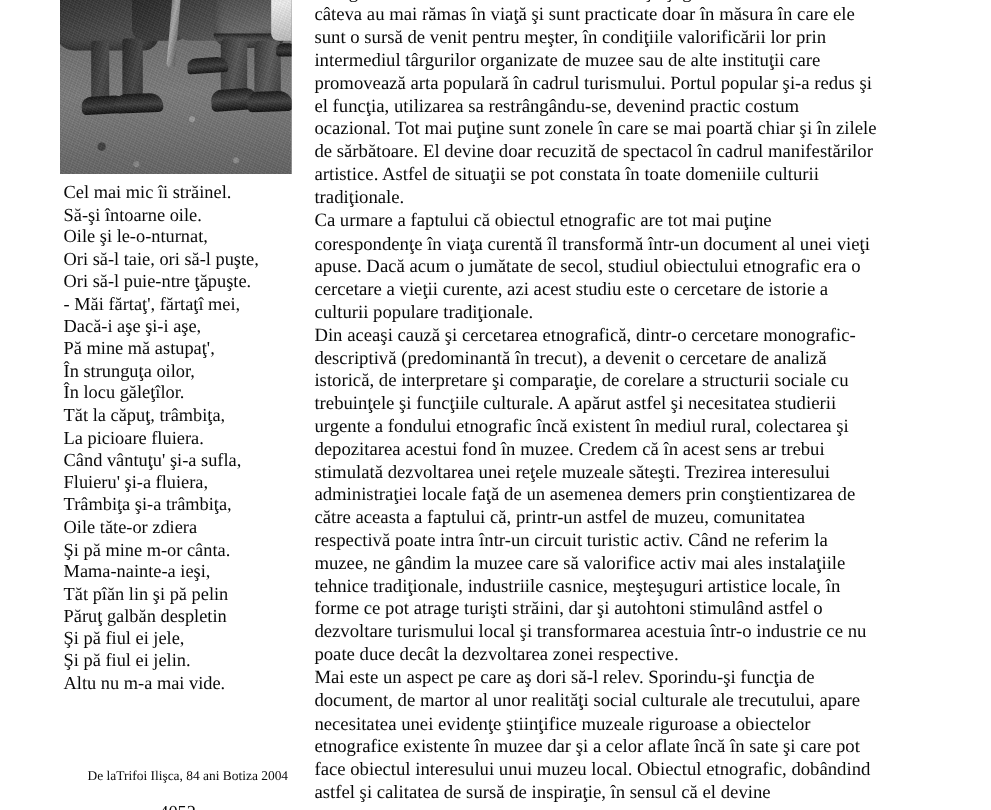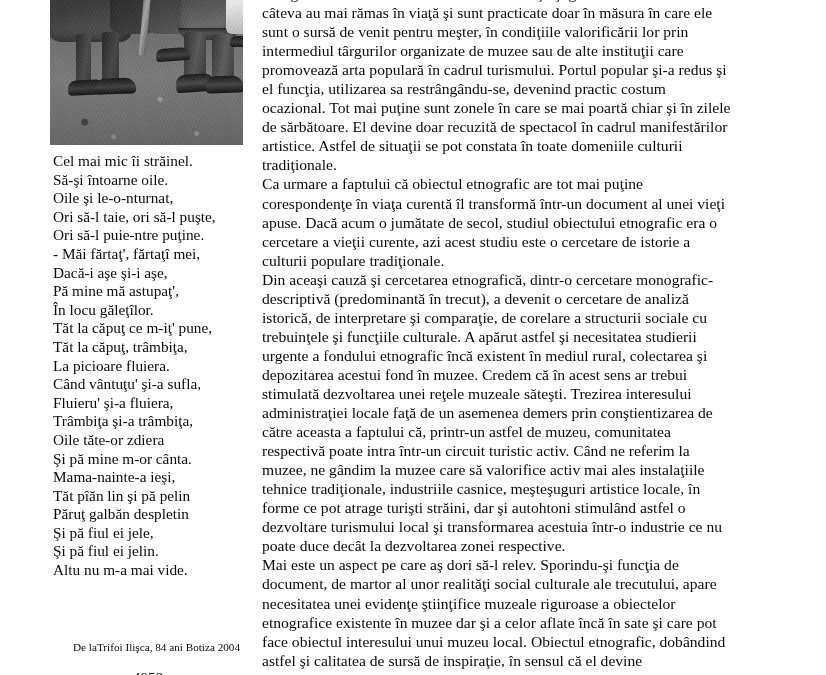--- a/index.html
+++ b/index.html
@@ -236,26 +236,26 @@
       <div class="ph boot-r1"></div>
       <div class="ph boot-r2"></div>
       <div class="photo-noise"></div>
     </div>
 
     <div class="poem">
       <span class="vl">Cel mai mic îi străinel.</span>
       <span class="vl">Să-şi întoarne oile.</span>
       <span class="vl">Oile şi le-o-nturnat,</span>
       <span class="vl">Ori să-l taie, ori să-l puşte,</span>
-      <span class="vl">Ori să-l puie-ntre puţine.</span>
+      <span class="vl">Ori să-l puie-ntre ţăpuşte.</span>
       <span class="vl">- Măi fărtaţ', fărtaţî mei,</span>
       <span class="vl">Dacă-i aşe şi-i aşe,</span>
       <span class="vl">Pă mine mă astupaţ',</span>
+      <span class="vl">În strunguţa oilor,</span>
       <span class="vl">În locu găleţîlor.</span>
-      <span class="vl">Tăt la căpuţ ce m-iţ' pune,</span>
       <span class="vl">Tăt la căpuţ, trâmbiţa,</span>
       <span class="vl">La picioare fluiera.</span>
       <span class="vl">Când vântuţu' şi-a sufla,</span>
       <span class="vl">Fluieru' şi-a fluiera,</span>
       <span class="vl">Trâmbiţa şi-a trâmbiţa,</span>
       <span class="vl">Oile tăte-or zdiera</span>
       <span class="vl">Şi pă mine m-or cânta.</span>
       <span class="vl">Mama-nainte-a ieşi,</span>
       <span class="vl">Tăt pîăn lin şi pă pelin</span>
       <span class="vl">Păruţ galbăn despletin</span>

